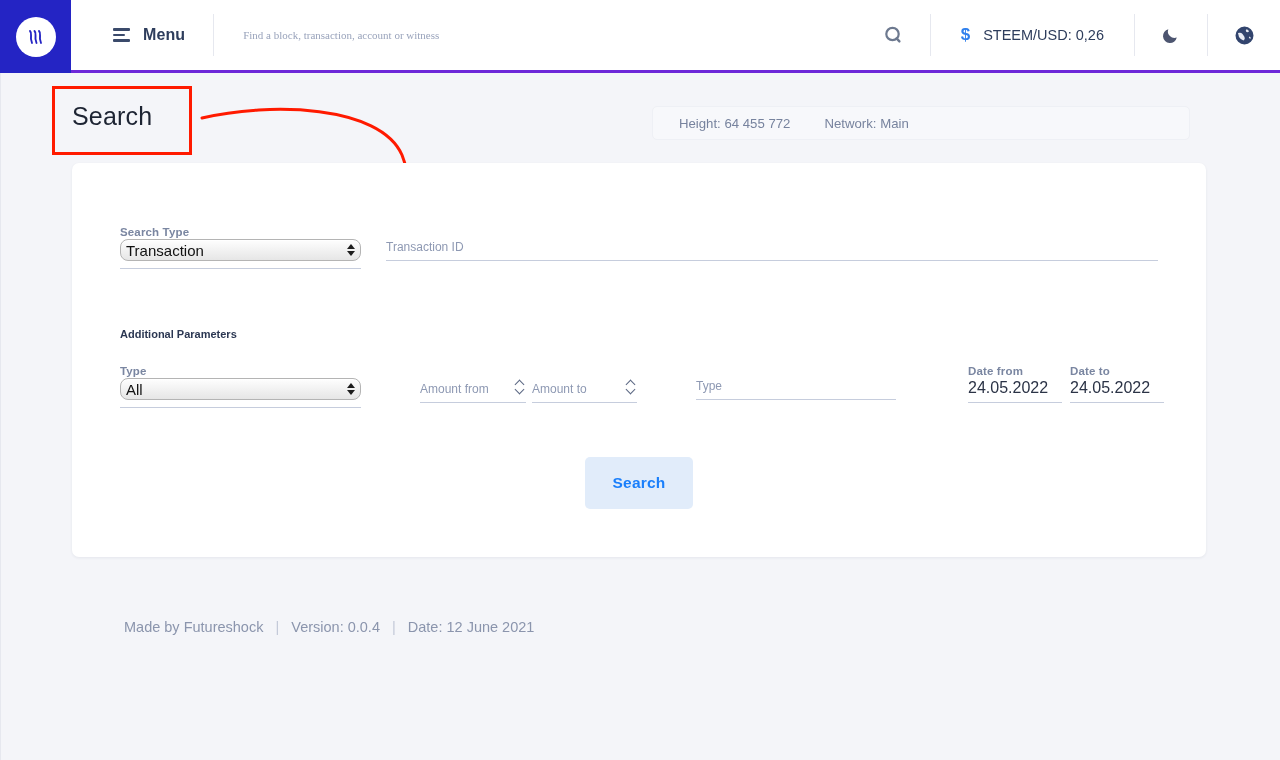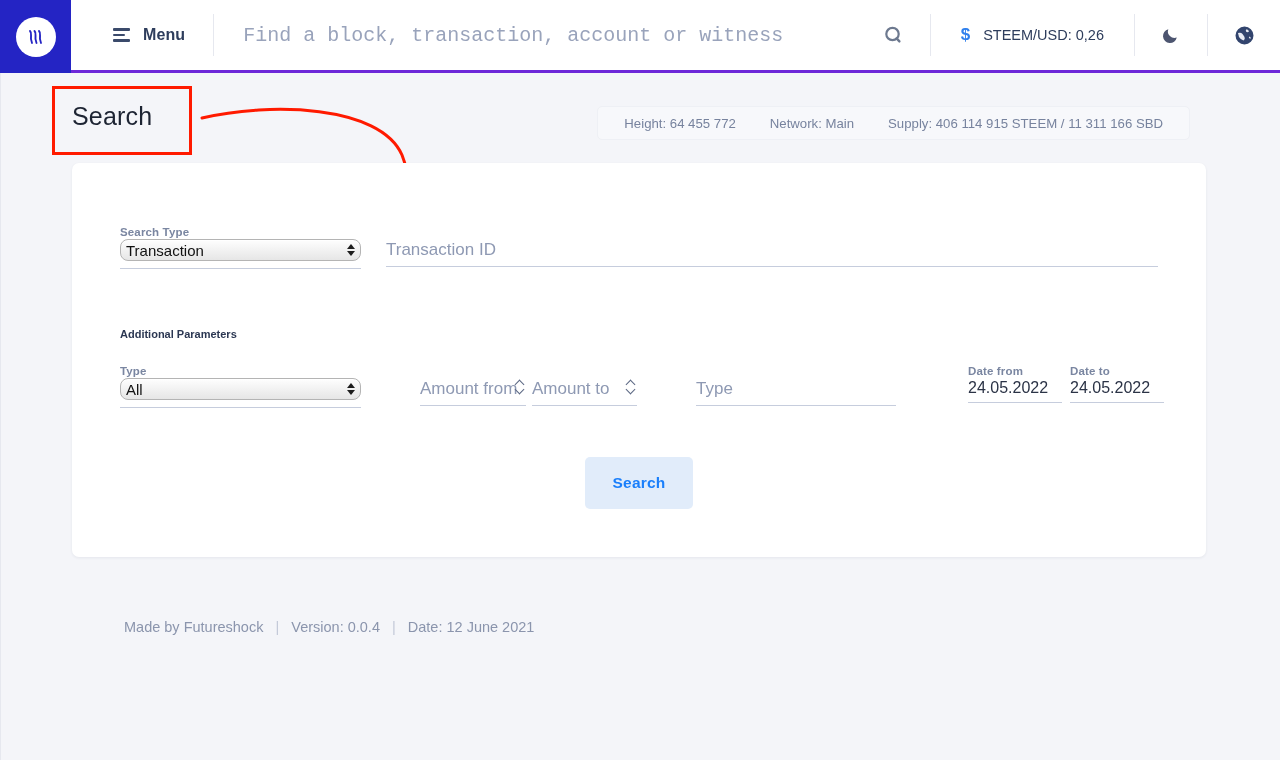--- a/index.html
+++ b/index.html
@@ -40,22 +40,22 @@
   .menu-icon i:nth-child(2) { width: 12px; }
   .menu-icon i:nth-child(3) { width: 17px; }
   .menu-label {
     font-size: 16px; font-weight: 700; color: #2e3d5c; letter-spacing: .1px;
   }
   .vline { width: 1px; background: #e6e8ef; margin: 14px 0; flex: 0 0 auto; }
 
   .search-wrap { flex: 1 1 auto; display: flex; align-items: center; padding-left: 29px; }
   .search-input {
     border: none; outline: none; background: transparent;
-    font-family: Liberation Mono, monospace;
-    font-size: 20px; color: #4c1d95; width: 100%;
+    font-family: Liberation Serif, serif;
+    font-size: 11px; color: #4c1d95; width: 100%;
   }
   .search-input::placeholder { color: #99a3bb; }
 
   .hicon-btn {
     flex: 0 0 auto; width: 72px;
     display: flex; align-items: center; justify-content: center;
     cursor: pointer;
   }
   .price-box {
     flex: 0 0 auto;
@@ -130,21 +130,21 @@
     background: #c6cddd;
   }
   .tri-up { width:0;height:0;border-left:4px solid transparent;border-right:4px solid transparent;border-bottom:5px solid #1d1d1d; }
   .tri-dn { width:0;height:0;border-left:4px solid transparent;border-right:4px solid transparent;border-top:5px solid #1d1d1d; }
 
   
   .uinput {
     border: none; outline: none; background: transparent;
     border-bottom: 1.5px solid #c6cddd;
     font-family: "Liberation Sans", sans-serif;
-    font-size: 17px; color: #1d4ed8;
+    font-size: 12px; color: #1d4ed8;
     padding: 0 0 6px 0;
   }
   .uinput::placeholder { color: #8e99b3; }
   .num-wrap { position: relative; display: inline-block; }
   .num-wrap .spin {
     position: absolute; right: 2px; top: 1px;
     display: flex; flex-direction: column; gap: 2px; align-items: center;
     pointer-events: none;
   }
   .chev { width: 9px; height: 5px; position: relative; }
@@ -256,21 +256,20 @@
 <div class="page-title">Search</div>
 <div class="anno-box"></div>
 <svg class="anno-arrow" width="260" height="160" viewBox="0 0 260 160">
   <path d="M22 38 C90 22, 200 25, 222 75 C231 98, 227 112, 224 128" stroke="#ff1a00" stroke-width="3" fill="none" stroke-linecap="round"></path>
   <path d="M224 140 L216 120 L232 121 Z" fill="#ff1a00"></path>
 </svg>
 
 <div class="infobar">
   <span>Height: 64 455 772</span>
   <span>Network: Main</span>
-  <span>Supply: 406 114 915 STEEM / 11 311 166 SBD</span>
 </div>
 
 <div class="card"></div>
 
 <div class="flabel" style="position:absolute;left:120px;top:226px;">Search Type</div>
 <div class="selwrap" style="position:absolute;left:120px;top:239px;">
   <select class="nsel">
     <option>Transaction</option>
   </select>
   <span class="stepper">

